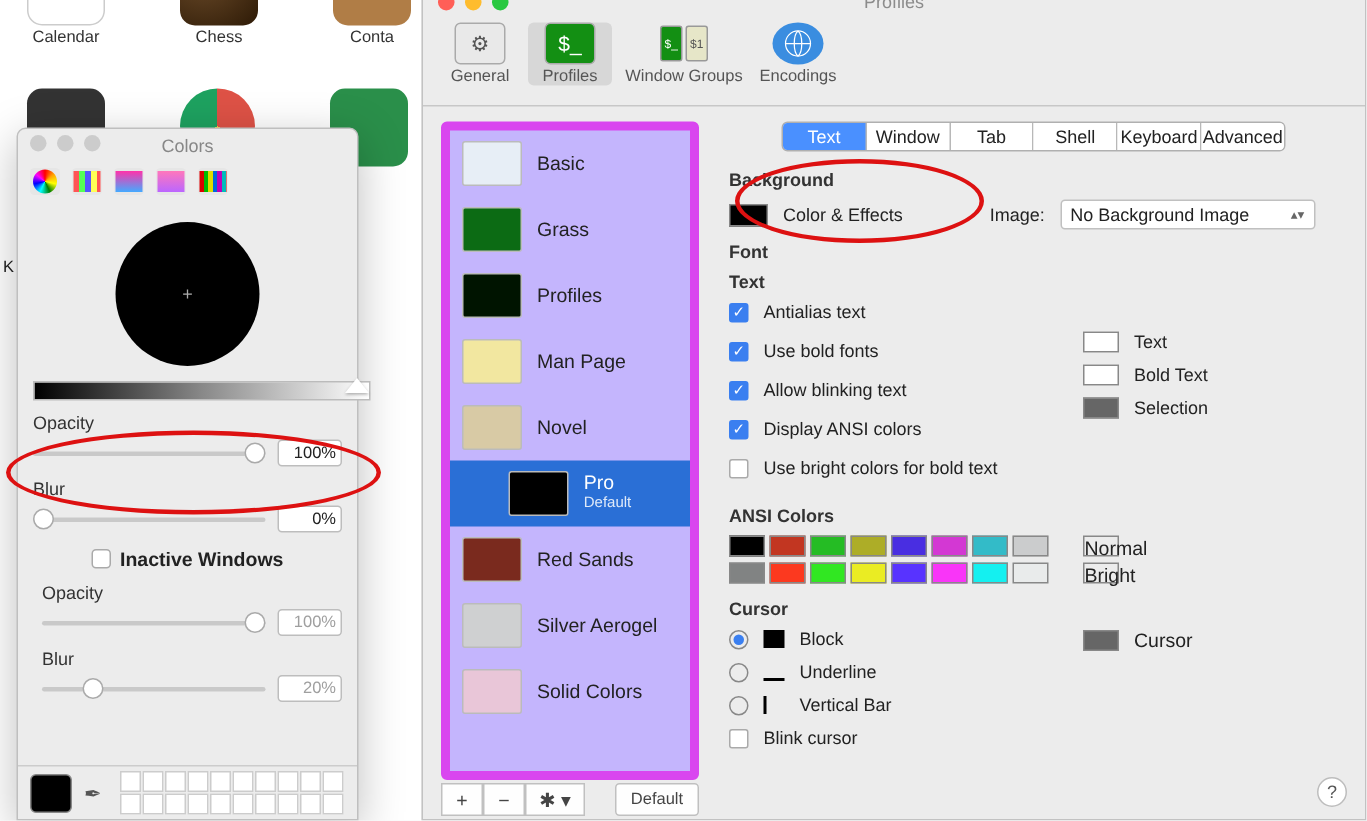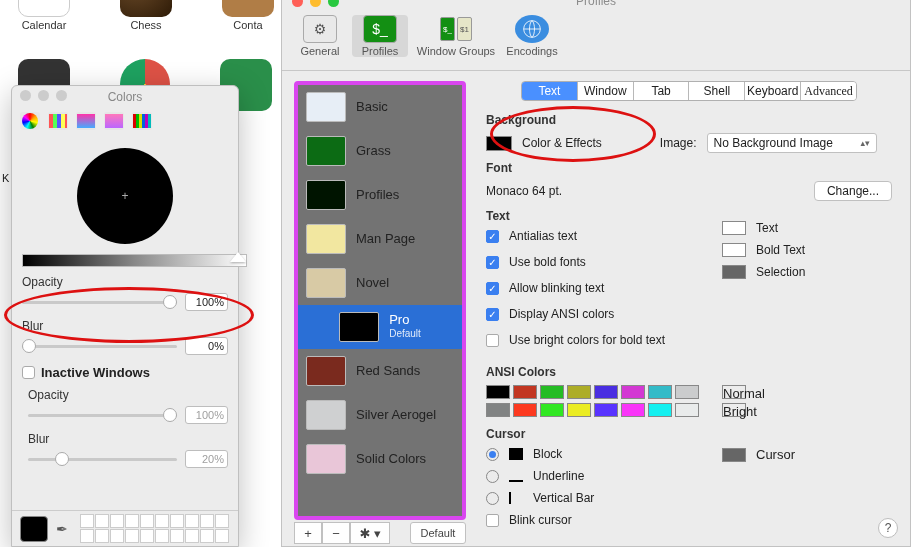--- a/index.html
+++ b/index.html
@@ -33,21 +33,21 @@
   .cw-body { padding:8px 10px 0; }
   .color-disc { width:96px; height:96px; border-radius:50%; background:#000; margin:6px auto 10px; position:relative;}
   .color-disc::after{content:"+"; color:#aaa; position:absolute; left:50%; top:50%; transform:translate(-50%,-50%); font-size:12px;}
   .hue-bar { width:225px;height:13px; margin:0 auto 6px; background:linear-gradient(90deg,#000,#888,#fff); border:1px solid #bbb; position:relative;}
   .hue-bar::after{content:""; position:absolute; right:-6px; top:-3px; width:0;height:0;border-left:8px solid transparent;border-right:8px solid transparent;border-bottom:10px solid #fff; filter:drop-shadow(0 1px 1px rgba(0,0,0,.3)); transform:translateX(-6px);}
   .section-lab {font-size:12px;color:#333;margin:8px 0 4px;}
   .slider-row{display:flex;align-items:center;gap:8px;}
   .slider{flex:1;height:3px;background:#c9c9c9;border-radius:2px;position:relative;}
   .slider .thumb{width:14px;height:14px;border-radius:50%;background:#fff;border:1px solid #aaa;position:absolute;top:-6px;}
   .valbox{width:43px;height:18px;border:1px solid #bdbdbd;background:#fff;border-radius:3px;font-size:11px;display:flex;align-items:center;justify-content:flex-end;padding-right:3px;}
-  .chkrow{display:flex;align-items:center;gap:6px;margin:10px 0 4px;}
+  .chkrow{display:flex;align-items:center;gap:6px;margin:10px 0 4px;justify-content:center;}
   .chkbox{width:13px;height:13px;border:1px solid #aaa;border-radius:3px;background:#fff;}
   .subgroup{margin-left:6px;}
   .dimmed .valbox{color:#9f9f9f;}
   .cw-bottom{position:absolute;left:0;right:0;bottom:0;height:36px;border-top:1px solid #ccc;display:flex;align-items:center;padding:0 8px;gap:8px;background:#ececec;}
   .cur-swatch{width:28px;height:26px;border-radius:4px;background:#000;border:1px solid #888;}
   .eyedrop{width:16px;height:16px;font-size:14px;color:#555;}
   .sw-grid{display:grid;grid-template-columns:repeat(10,14px);grid-template-rows:repeat(2,14px);gap:1px;}
   .sw-grid span{border:1px solid #ccc;background:#fff;}
 
   
@@ -66,36 +66,36 @@
   .tb-ico.profiles{background:#138f13;color:#fff;}
   .tb-ico.wg{display:flex;gap:2px;border:none;}
   .tb-ico.wg span{width:15px;height:24px;border:1px solid #999;border-radius:2px;display:flex;align-items:center;justify-content:center;font-size:8px;}
   .tb-ico.wg span:nth-child(1){background:#138f13;color:#fff;}
   .tb-ico.wg span:nth-child(2){background:#e6e6c8;}
   .tb-ico.enc{border:none;width:34px;height:28px;border-radius:50%;background:#3a8de0;display:flex;align-items:center;justify-content:center;}
   .tb-ico.enc svg{width:20px;height:20px;}
 
   .pw-body{position:absolute;left:0;right:0;top:78px;bottom:0;display:flex;}
   .pw-sidebar{width:196px;padding:10px 12px 0 12px;display:flex;flex-direction:column;}
-  .profile-list{flex:1;border:4px solid #d946ef;border-radius:4px;background:#737373;overflow:hidden;display:flex;flex-direction:column;}
+  .profile-list{flex:1;border:6px solid #d946ef;border-radius:4px;background:#c4b5fd;overflow:hidden;display:flex;flex-direction:column;}
   .plist-inner{flex:1;overflow:auto;}
   .pitem{display:flex;align-items:center;gap:10px;height:44px;padding:0 8px;font-size:13px;color:#222;border-bottom:0;}
   .pitem.sel{background:#2a6fd6;color:#fff;justify-content:center;}
   .pthumb{width:40px;height:30px;border:1px solid #bbb;border-radius:2px;}
   .ptxt{display:flex;flex-direction:column;line-height:14px;}
   .pdef{font-size:10px;opacity:.85;}
   .sb-footer{height:26px;display:flex;align-items:center;gap:0;position:relative;}
   .sb-btn{width:28px;height:22px;border:1px solid #c0c0c0;background:#fefefe;display:flex;align-items:center;justify-content:center;font-size:13px;color:#444;}
   .sb-btn.gear{width:40px;}
   .sb-def{position:absolute;right:0;width:56px;height:22px;border:1px solid #c0c0c0;background:#fefefe;font-size:11px;display:flex;align-items:center;justify-content:center;color:#444;border-radius:3px;}
 
   .pw-main{flex:1;padding:10px 18px 0 8px;}
   .tabbar{display:flex;border:1px solid #b0b0b0;border-radius:4px;overflow:hidden;width:336px;margin:0 auto 12px;height:20px;}
   .tab{flex:1;font-size:12px;text-align:center;line-height:18px;background:#fff;border-right:1px solid #b8b8b8;}
-  .tab:last-child{border-right:none;font-family:Liberation Serif, serif;}
+  .tab:last-child{border-right:none;}
   .tab.sel{background:#4a90ff;color:#fff;}
   .hgroup{font-size:12px;font-weight:600;color:#333;margin:0 0 6px;}
   .row{display:flex;align-items:center;gap:10px;font-size:12px;margin-bottom:8px;}
   .color-chip{width:26px;height:15px;border:1px solid #888;background:#000;}
   .imgsel{width:170px;height:20px;border:1px solid #c0c0c0;background:#fff;border-radius:3px;font-size:12px;display:flex;align-items:center;justify-content:space-between;padding:0 6px;}
   .imgsel .arrows{font-size:9px;color:#666;}
   .btn{height:20px;border:1px solid #c0c0c0;background:#fff;border-radius:4px;font-size:12px;padding:0 12px;display:inline-flex;align-items:center;}
   .chk{width:13px;height:13px;border:1px solid #aaa;border-radius:2px;background:#fff;display:inline-flex;align-items:center;justify-content:center;font-size:10px;color:#fff;}
   .chk.on{background:#3a7ff0;border-color:#3a7ff0;}
   .chk.on::after{content:"✓";}
@@ -348,25 +348,20 @@
         <div class="color-chip"></div>
         <span>Color &amp; Effects</span>
         <span style="margin-left:48px">Image:</span>
         <div class="imgsel">
           <span>No Background Image</span>
             <span class="arrows">▴▾</span>
         </div>
       </div>
 
       <div class="hgroup">Font</div>
-      <div class="row">
-        <span>Monaco 64 pt.</span>
-        <span style="flex:1"></span>
-        <div class="btn">Change...</div>
-      </div>
 
       <div class="hgroup">Text</div>
       <div style="display:flex">
         <div class="cklist" style="flex:1">
           <div class="row">
               <span class="chk on"></span>
               <span>Antialias text</span>
             </div>
           <div class="row">
               <span class="chk on"></span>

